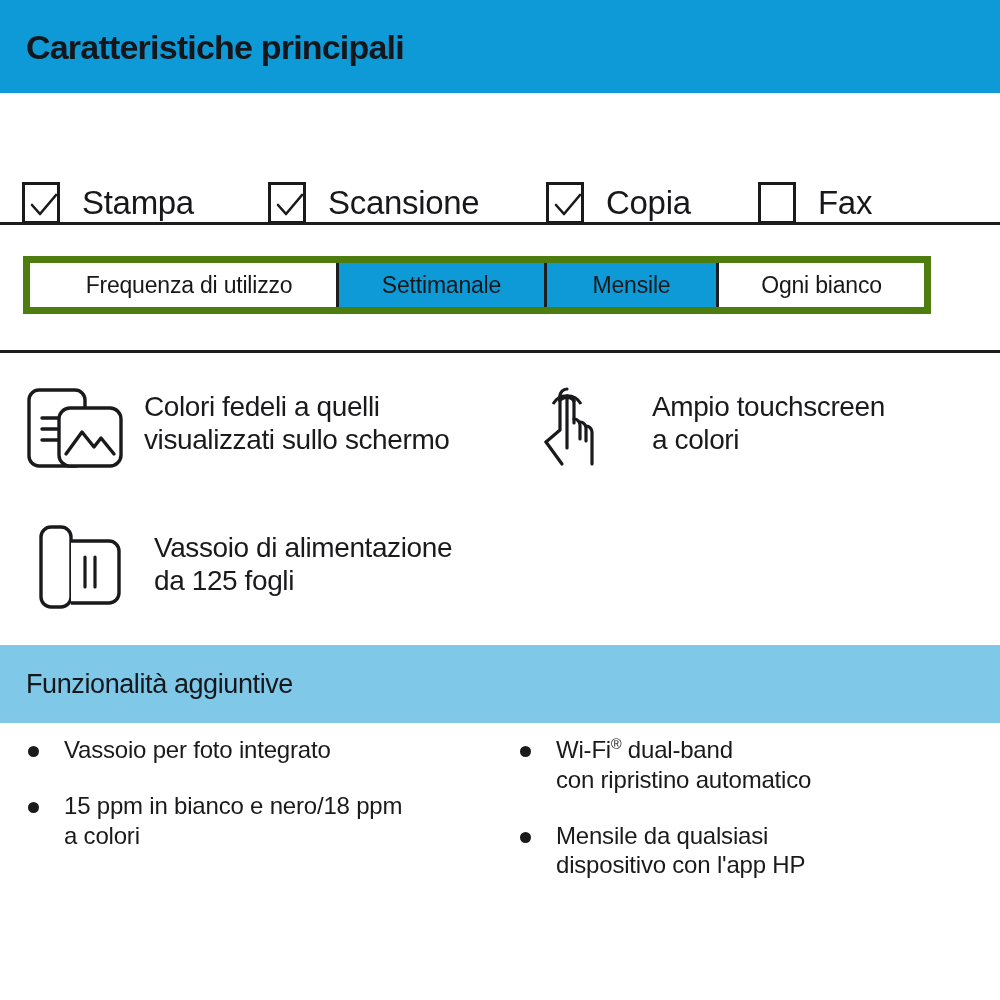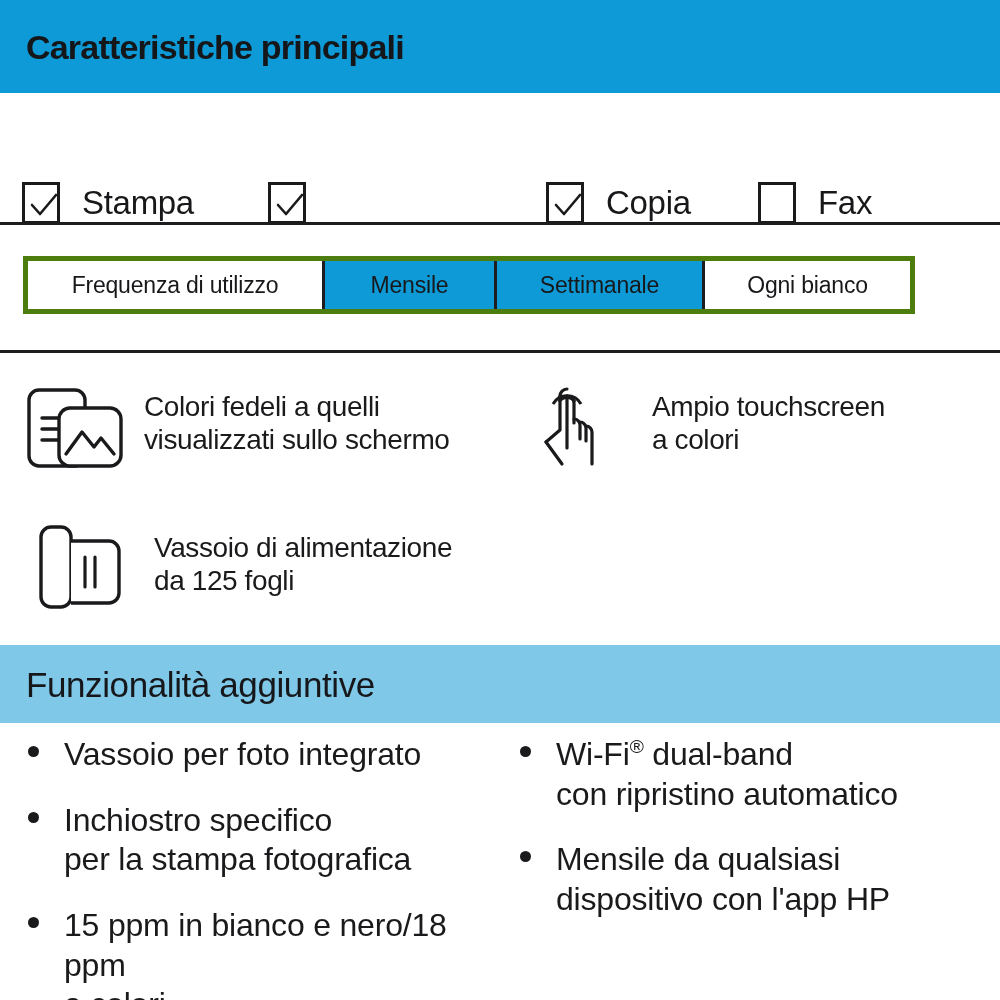--- a/index.html
+++ b/index.html
@@ -73,22 +73,23 @@
 
   
   .freq-section {
     position: absolute; left: 0; top: 225px;
     width: 1000px; height: 125px;
   }
   .freq-bar {
     position: absolute; left: 23px; top: 31px;
     height: 58px;
     display: flex;
-    border: 5px solid #4d7c0f;
+    border: 7px solid #4d7c0f;
     background: #fff;
+    padding-left: 12px;
   }
   .freq-cell {
     display: flex; align-items: center; justify-content: center;
     font-size: 23px;
     color: #18181b;
     letter-spacing: -0.2px;
     white-space: nowrap;
     border-right: 3px solid #1d1d1f;
     background: #fff;
   }
@@ -130,21 +131,21 @@
 
   
   .add-band {
     position: absolute; left: 0; top: 645px;
     width: 1000px; height: 78px;
     background: #7fc8e8;
     display: flex; align-items: center;
   }
   .add-title {
     margin-left: 26px;
-    font-size: 35px;
+    font-size: 27px;
     font-weight: 400;
     color: #16171a;
     letter-spacing: -0.4px;
     line-height: 1;
     white-space: nowrap;
   }
   .bullets {
     position: absolute; left: 0; top: 735px;
     width: 1000px; height: 230px;
   }
@@ -159,21 +160,21 @@
   .bullet .dot {
     width: 11px; height: 11px;
     border-radius: 50%;
     background: #1a1a1c;
     margin-top: 11px;
     margin-left: 8px;
     flex: 0 0 auto;
   }
   .bullet .btext {
     margin-left: 25px;
-    font-size: 32px;
+    font-size: 24px;
     line-height: 1.24;
     color: #1a1a1c;
     letter-spacing: -0.2px;
   }
   .bullet .btext .l2 { display: block; }
   sup { font-size: 0.6em; vertical-align: super; }
 </style>
 </head>
 <body>
 
@@ -194,20 +195,21 @@
         </div>
         <div class="cb-label">Stampa</div>
       </div>
 
       <div class="cb-item i1">
         <div class="cb-box">
           <svg width="34" height="32" viewBox="0 0 34 32">
             <polyline points="5,15 13,24 29,5" fill="none" stroke="#1a1a1a" stroke-width="2.6" stroke-linecap="round" stroke-linejoin="round"></polyline>
           </svg>
         </div>
+        <div class="cb-label">Scansione</div>
       </div>
 
       <div class="cb-item i2">
         <div class="cb-box">
           <svg width="34" height="32" viewBox="0 0 34 32">
             <polyline points="5,15 13,24 29,5" fill="none" stroke="#1a1a1a" stroke-width="2.6" stroke-linecap="round" stroke-linejoin="round"></polyline>
           </svg>
         </div>
         <div class="cb-label">Copia</div>
       </div>
@@ -218,22 +220,22 @@
       </div>
 
     </div>
   </div>
 
   <div class="hr-full hr-a"></div>
 
   <div class="freq-section">
     <div class="freq-bar">
       <div class="freq-cell c0">Frequenza di utilizzo</div>
+      <div class="freq-cell c2 sel">Settimanale</div>
       <div class="freq-cell c1 sel">Mensile</div>
-      <div class="freq-cell c2 sel">Settimanale</div>
       <div class="freq-cell c3">Ogni bianco</div>
     </div>
   </div>
 
   <div class="hr-full hr-b"></div>
 
   <div class="feat-section">
     <div class="feat-grid">
 
       <div class="feat-cell">
@@ -302,27 +304,20 @@
     <div class="bcol left">
       <div class="bullet">
         <span class="dot"></span>
         <span class="btext">
           <span>Vassoio per foto integrato</span>
         </span>
       </div>
       <div class="bullet">
         <span class="dot"></span>
         <span class="btext">
-          <span>Inchiostro specifico</span>
-          <span class="l2">per la stampa fotografica</span>
-        </span>
-      </div>
-      <div class="bullet">
-        <span class="dot"></span>
-        <span class="btext">
           <span>15 ppm in bianco e nero/18 ppm</span>
           <span class="l2">a colori</span>
         </span>
       </div>
     </div>
 
     <div class="bcol right">
       <div class="bullet">
         <span class="dot"></span>
         <span class="btext">

